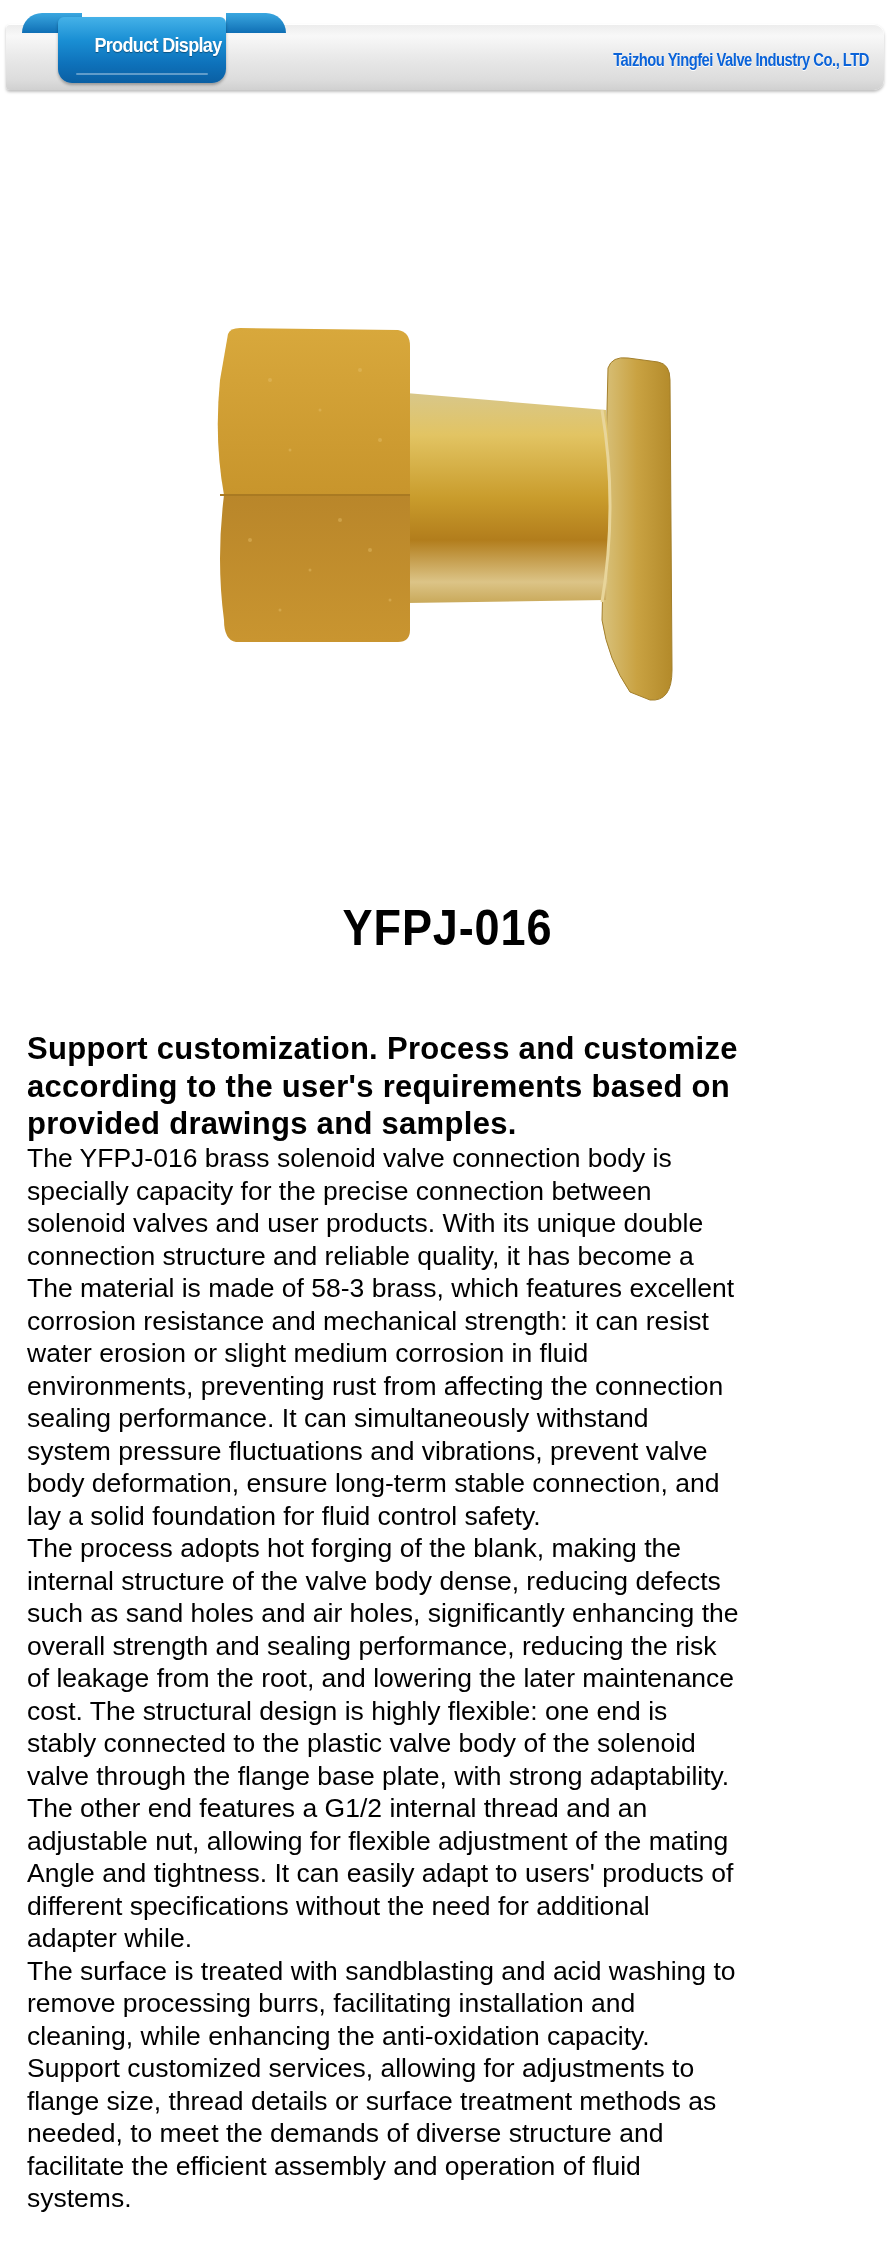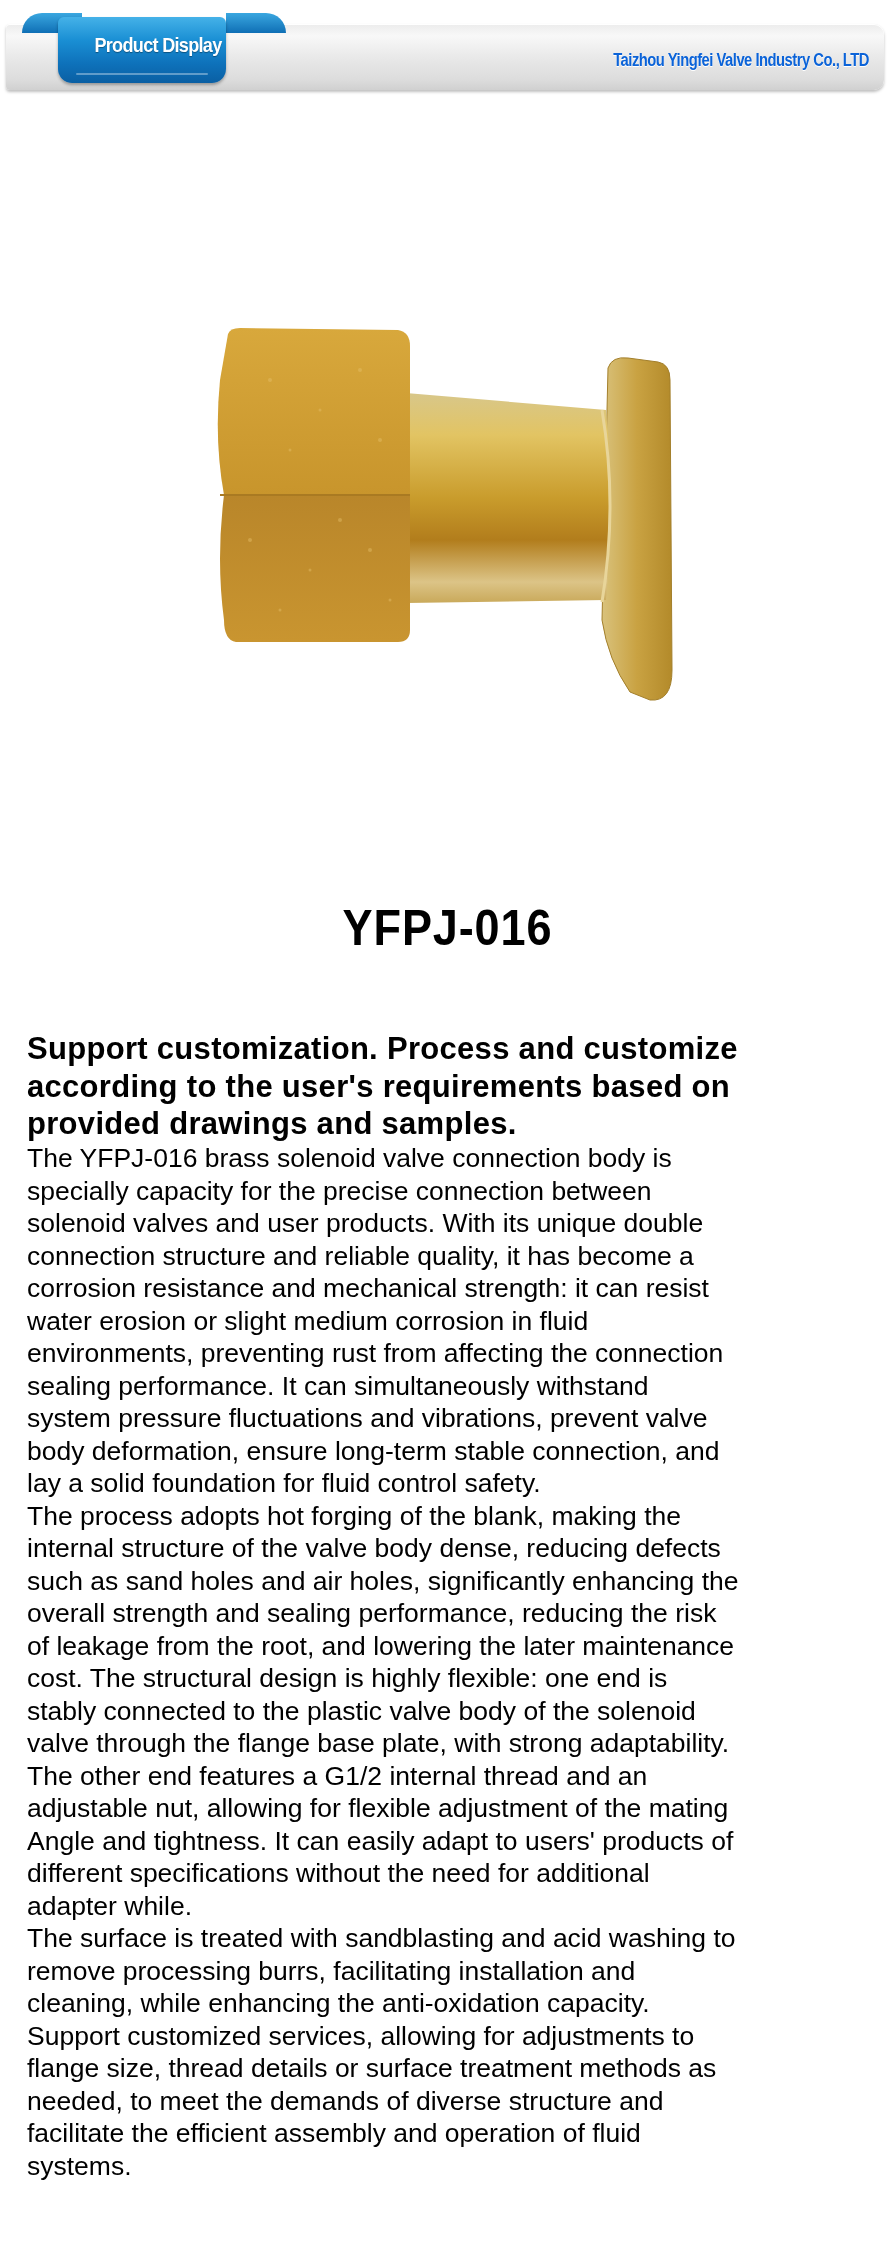--- a/index.html
+++ b/index.html
@@ -131,20 +131,21 @@
   <div>Support customization. Process and customize</div>
   <div>according to the user's requirements based on</div>
   <div>provided drawings and samples.</div>
 </div>
 
 <div class="body-text">
   <span class="line">The YFPJ-016 brass solenoid valve connection body is</span>
   <span class="line">specially capacity for the precise connection between</span>
   <span class="line">solenoid valves and user products. With its unique double</span>
   <span class="line">connection structure and reliable quality, it has become a</span>
+  <span class="line">The material is made of 58-3 brass, which features excellent</span>
   <span class="line">corrosion resistance and mechanical strength: it can resist</span>
   <span class="line">water erosion or slight medium corrosion in fluid</span>
   <span class="line">environments, preventing rust from affecting the connection</span>
   <span class="line">sealing performance. It can simultaneously withstand</span>
   <span class="line">system pressure fluctuations and vibrations, prevent valve</span>
   <span class="line">body deformation, ensure long-term stable connection, and</span>
   <span class="line">lay a solid foundation for fluid control safety.</span>
   <span class="line">The process adopts hot forging of the blank, making the</span>
   <span class="line">internal structure of the valve body dense, reducing defects</span>
   <span class="line">such as sand holes and air holes, significantly enhancing the</span>

